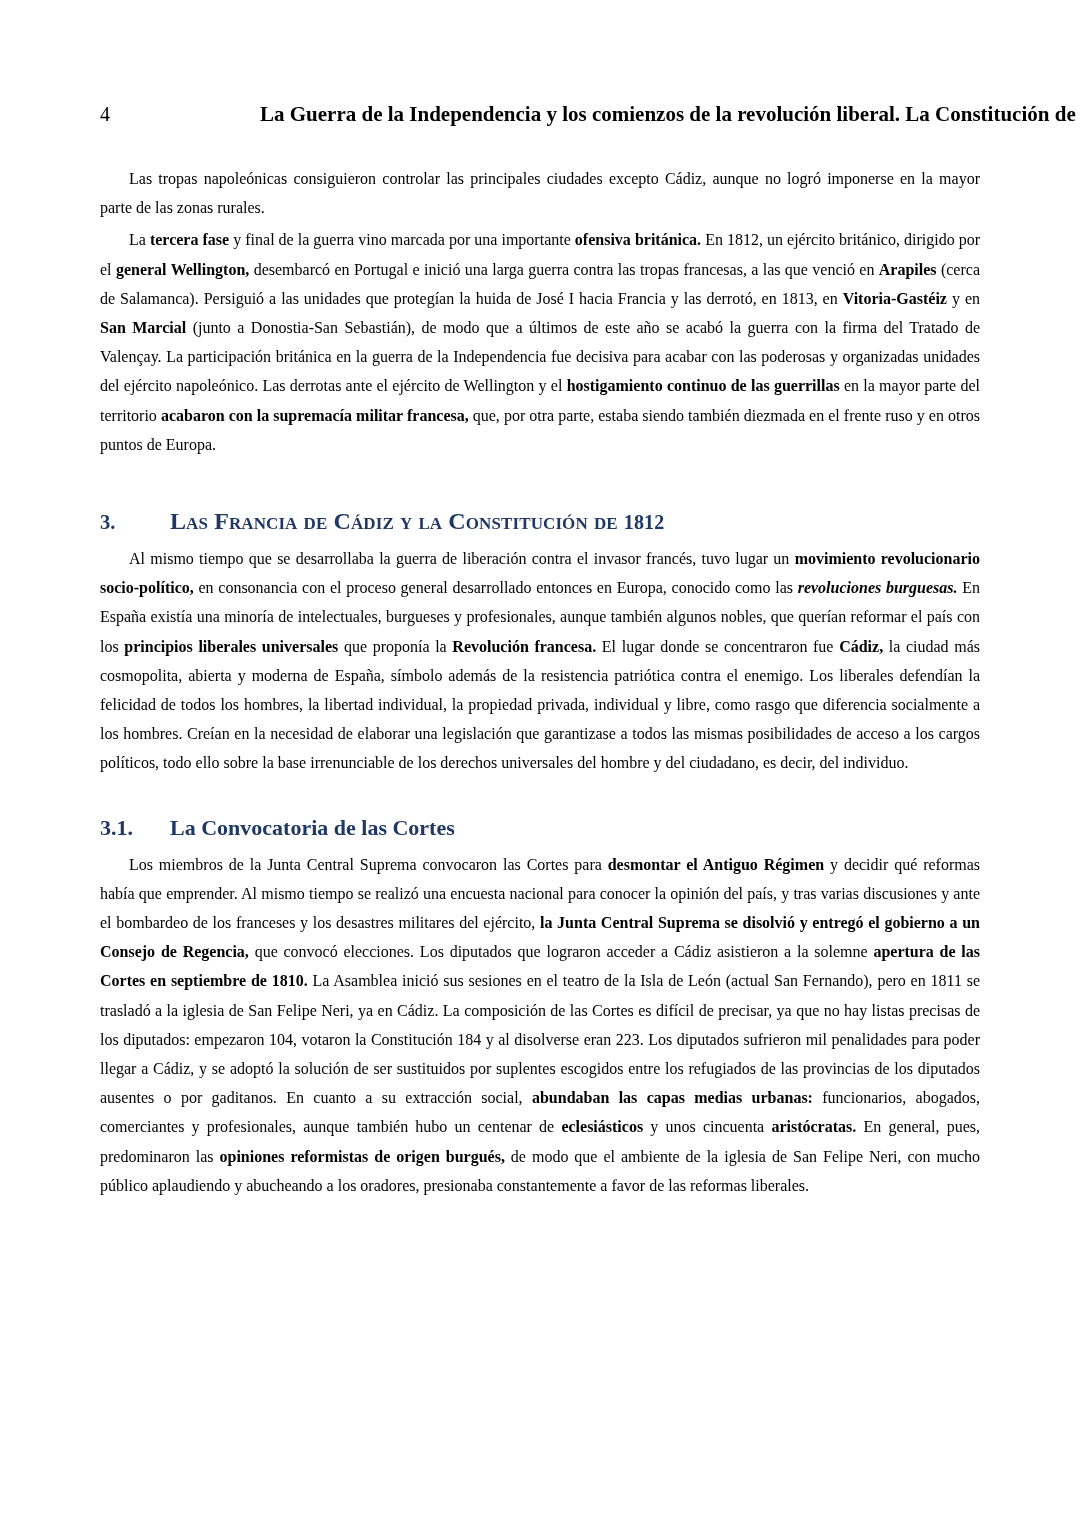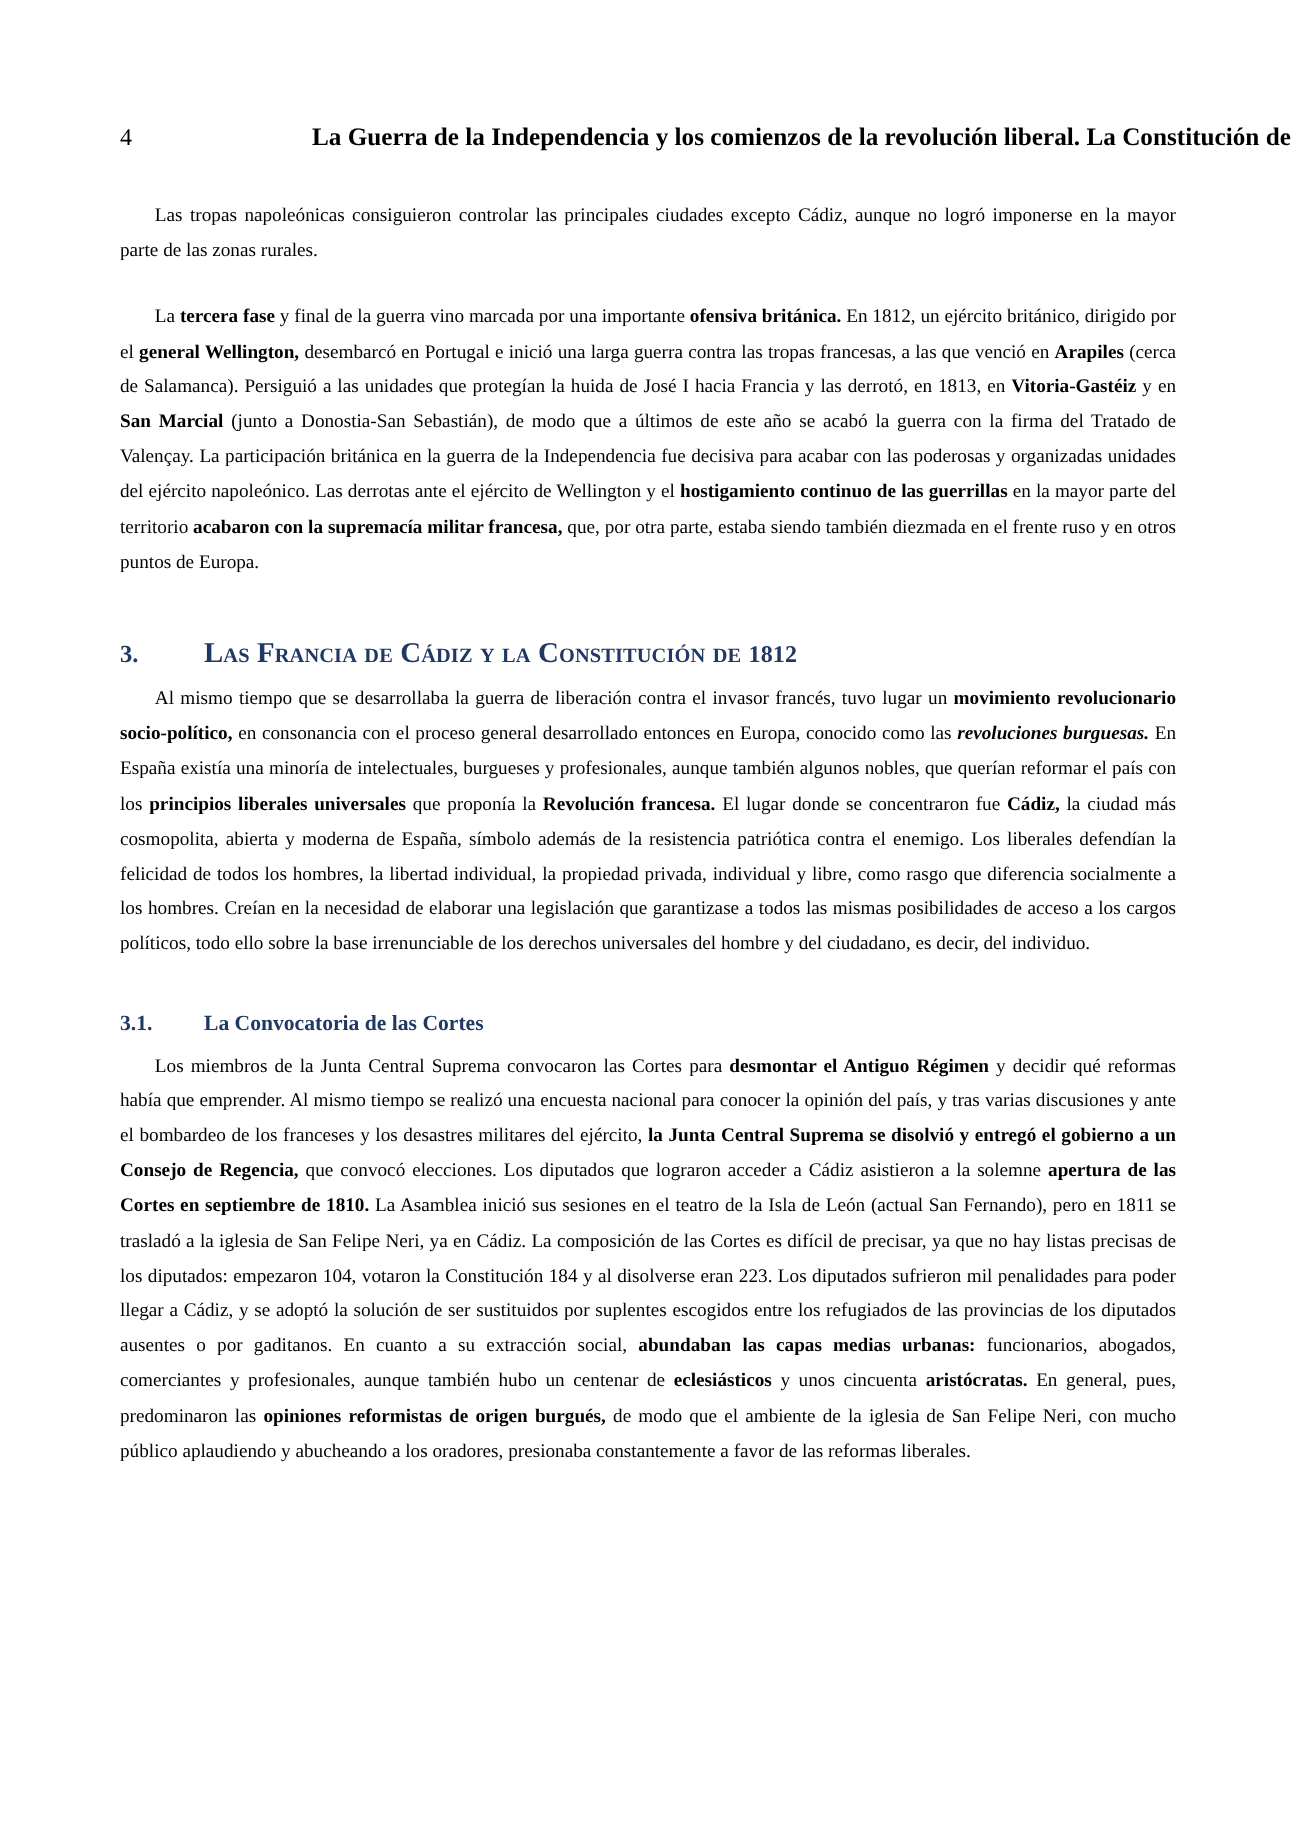--- a/index.html
+++ b/index.html
@@ -52,21 +52,21 @@
   p.body {
     font-size: 16px;
     line-height: 29.2px;
     text-align: justify;
     text-justify: inter-word;
     margin: 0;
     text-indent: 29px;
     hyphens: none;
   }
   p.body + p.body {
-    margin-top: 26px;
+    margin-top: 3px;
   }
   p.body.first-of-section {
     margin-top: 0;
   }
 
   .gap-before-h1 { height: 48px; }
   .gap-after-h1  { height: 8px; }
   .gap-before-h2 { height: 36px; }
   .gap-after-h2  { height: 8px; }
   .gap-first-para { height: 38px; }
@@ -93,21 +93,21 @@
     font-size: 24px;
     letter-spacing: 0.1px;
   }
   h1.section-heading .caps .bignum {
     font-variant: normal;
     font-size: 20px;
   }
 
   h2.subsection-heading {
     color: #1F3864;
-    font-size: 18px;
+    font-size: 22px;
     line-height: 28px;
     font-weight: bold;
     margin: 0;
     display: flex;
     align-items: center;
   }
   h2.subsection-heading .num {
     flex: 0 0 70px;
     width: 70px;
   }

